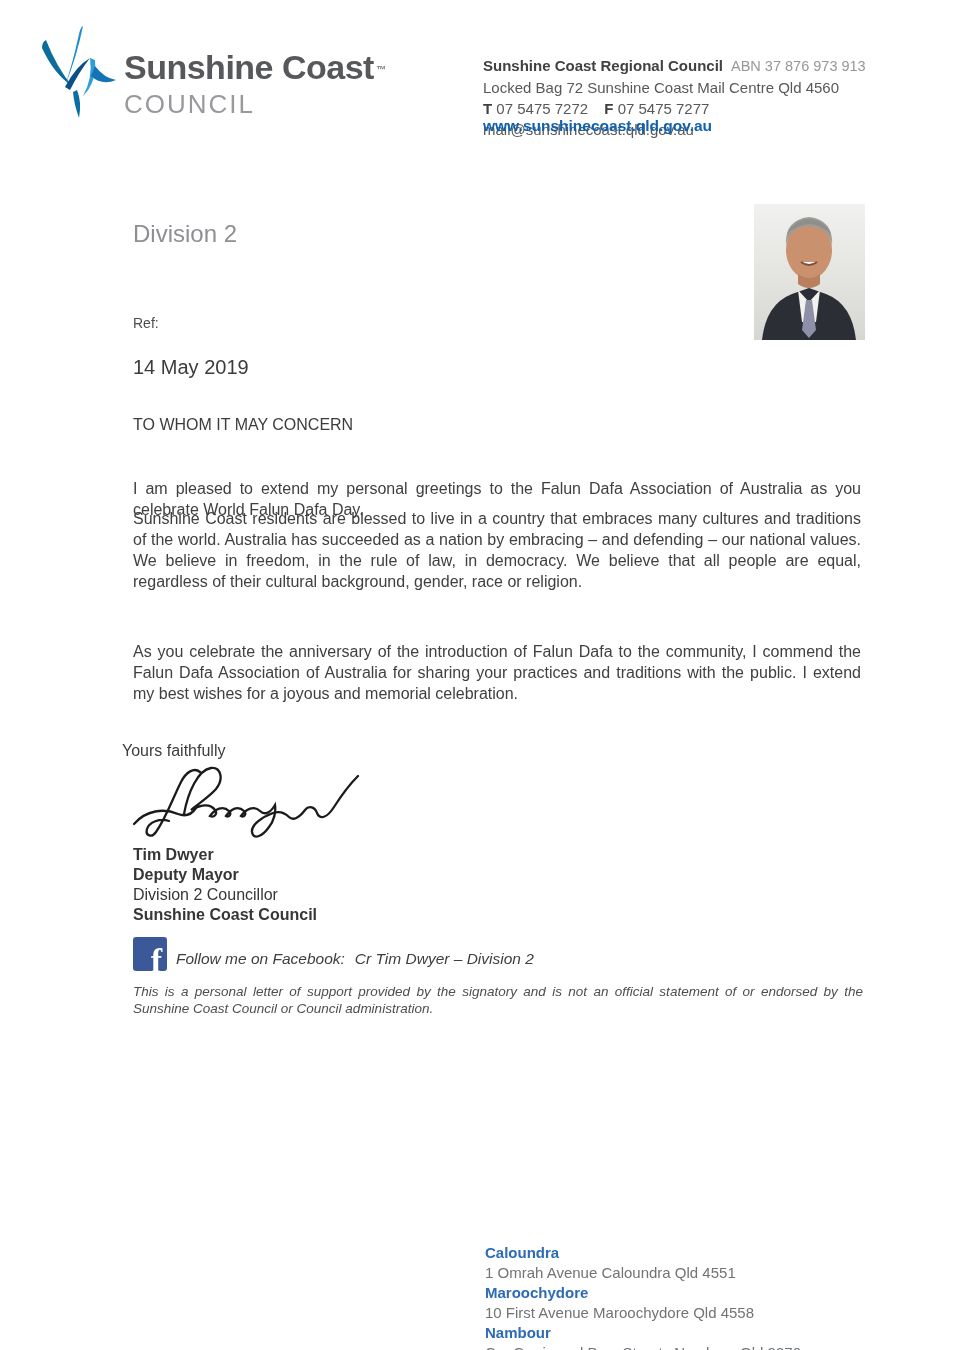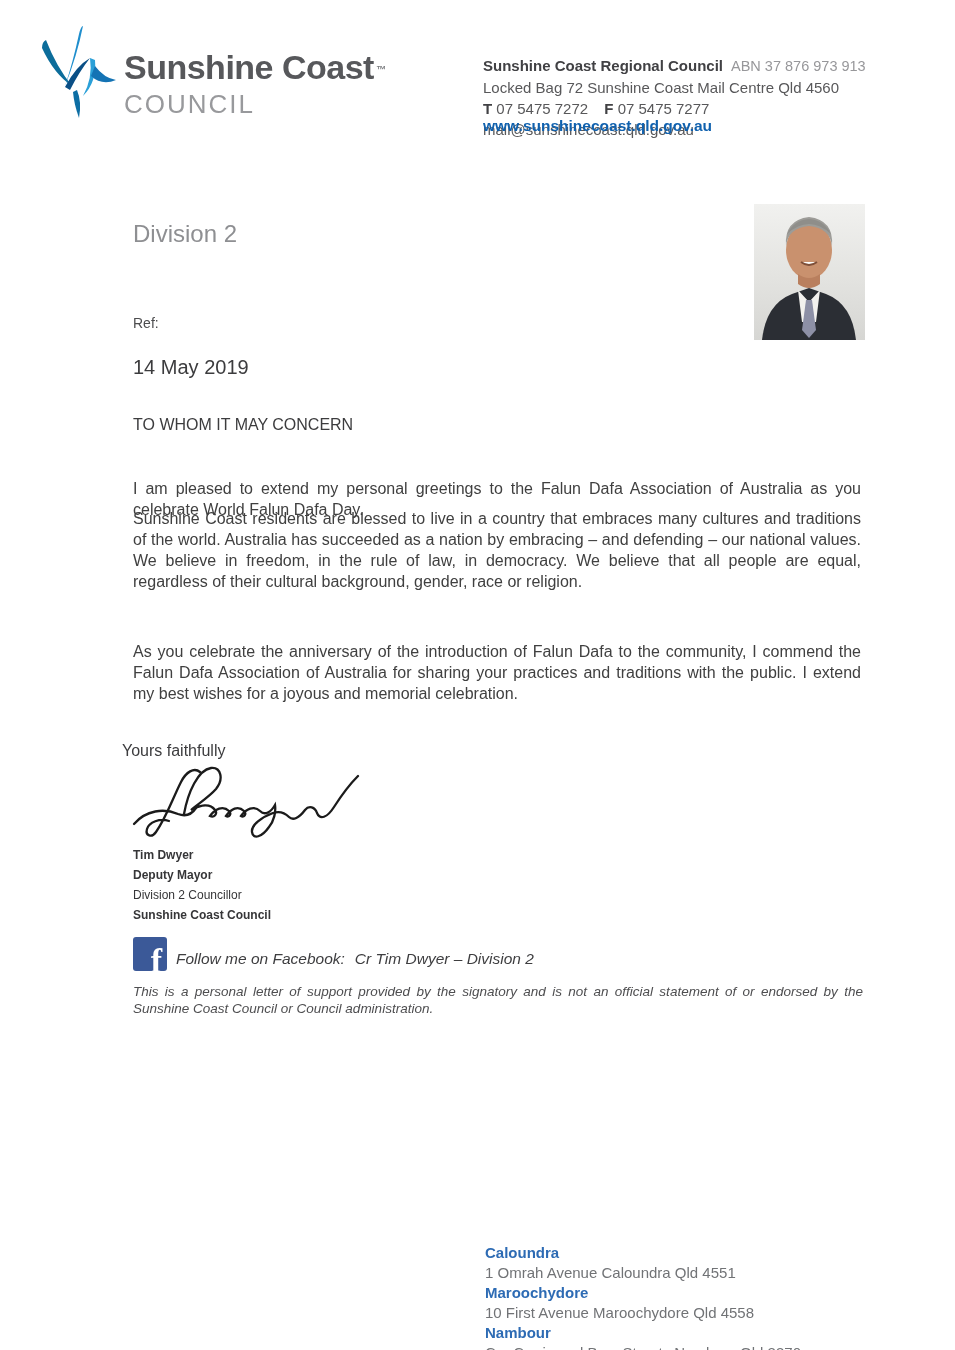--- a/index.html
+++ b/index.html
@@ -41,21 +41,21 @@
 
   
   .para { left:133px; width:728px; font-size:16px; line-height:21px; text-align:justify; color:#404040; }
   .p1 { top:478px; }
   .p2 { top:508px; }
   .p3 { top:641px; }
   .closing { left:122px; top:742px; font-size:16px; }
 
   .signature { left:126px; top:760px; width:240px; height:82px; }
 
-  .sig-block { left:133px; top:845px; font-size:12px; line-height:20px; color:#363638; }
+  .sig-block { left:133px; top:845px; font-size:16px; line-height:20px; color:#363638; }
   .sig-bold { font-weight:bold; }
 
   
   .fb-icon { left:133px; top:937px; width:34px; height:34px; background:#3b5998; border-radius:3px; position:absolute; }
   .fb-icon span { position:absolute; right:5px; bottom:-9px; color:#ffffff; font-size:34px; font-weight:bold; font-family:"Liberation Serif", serif; }
   .fb-text { left:176px; top:950px; font-size:15.5px; font-style:italic; color:#3e3e40;text-align:center; }
   .fb-label { margin-right:10px; }
 
   
   .disclaimer { left:133px; top:984px; width:730px; font-size:13.5px; font-style:italic; line-height:16.5px; color:#4e4e50; text-align:justify; }

